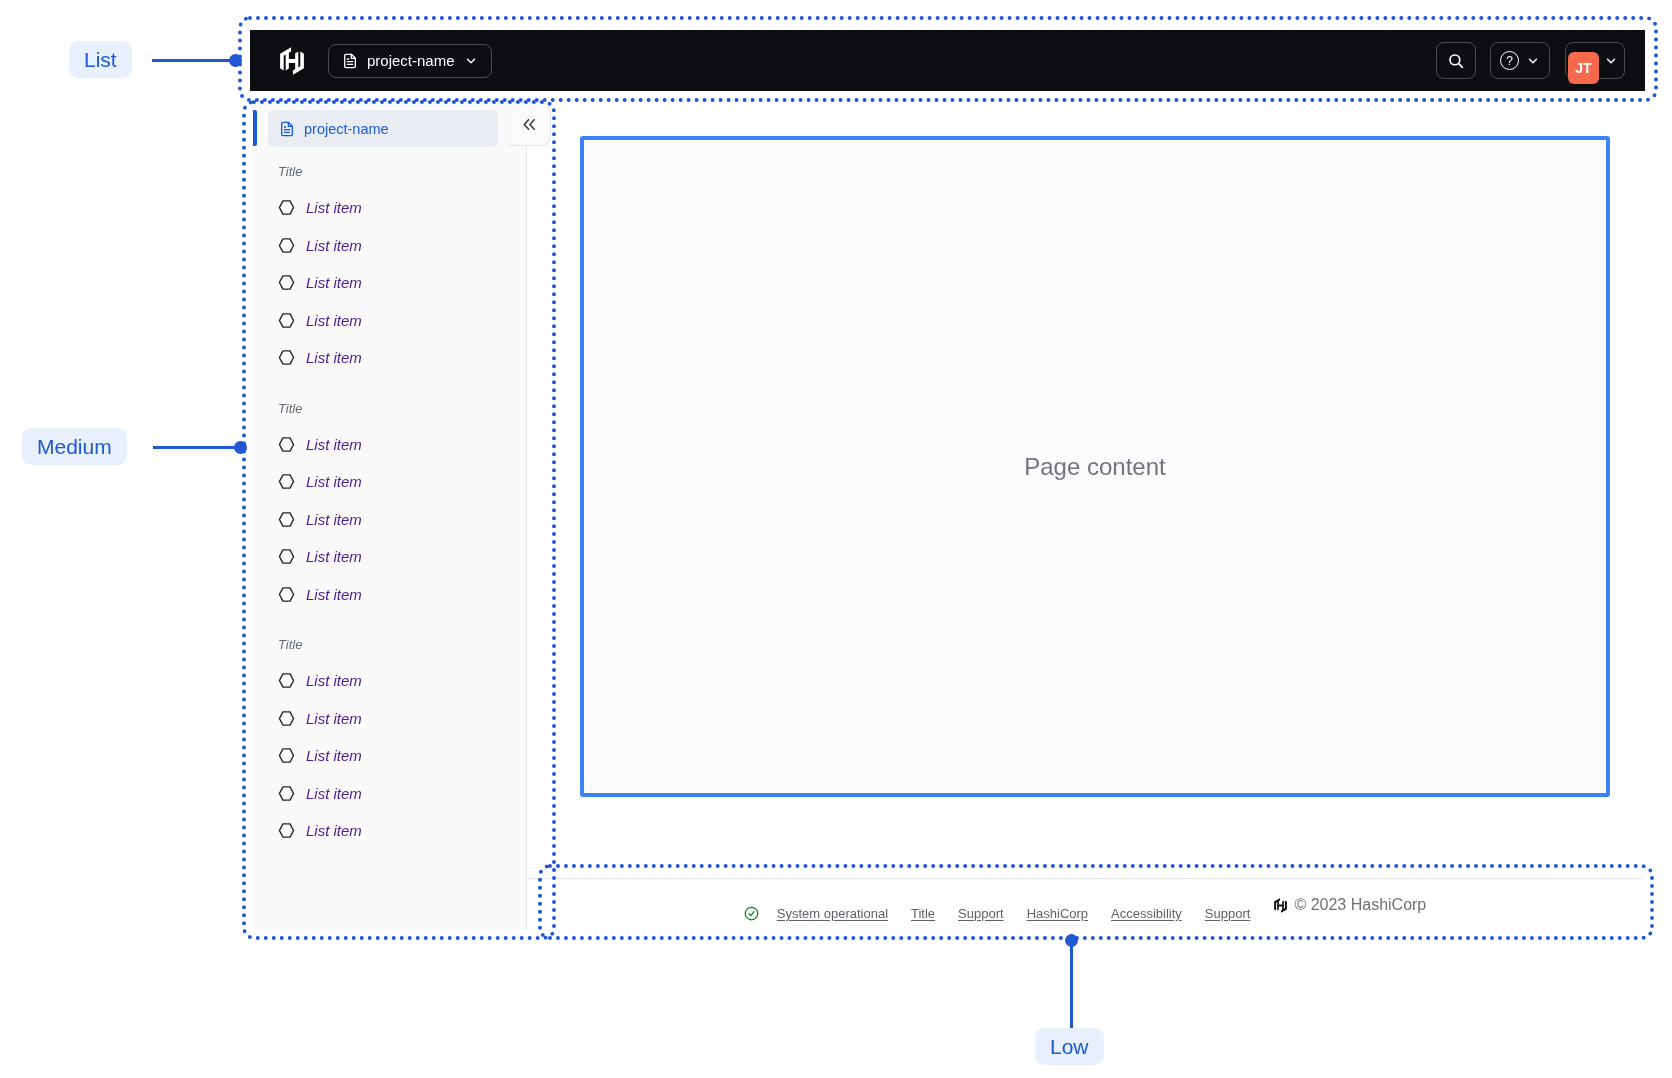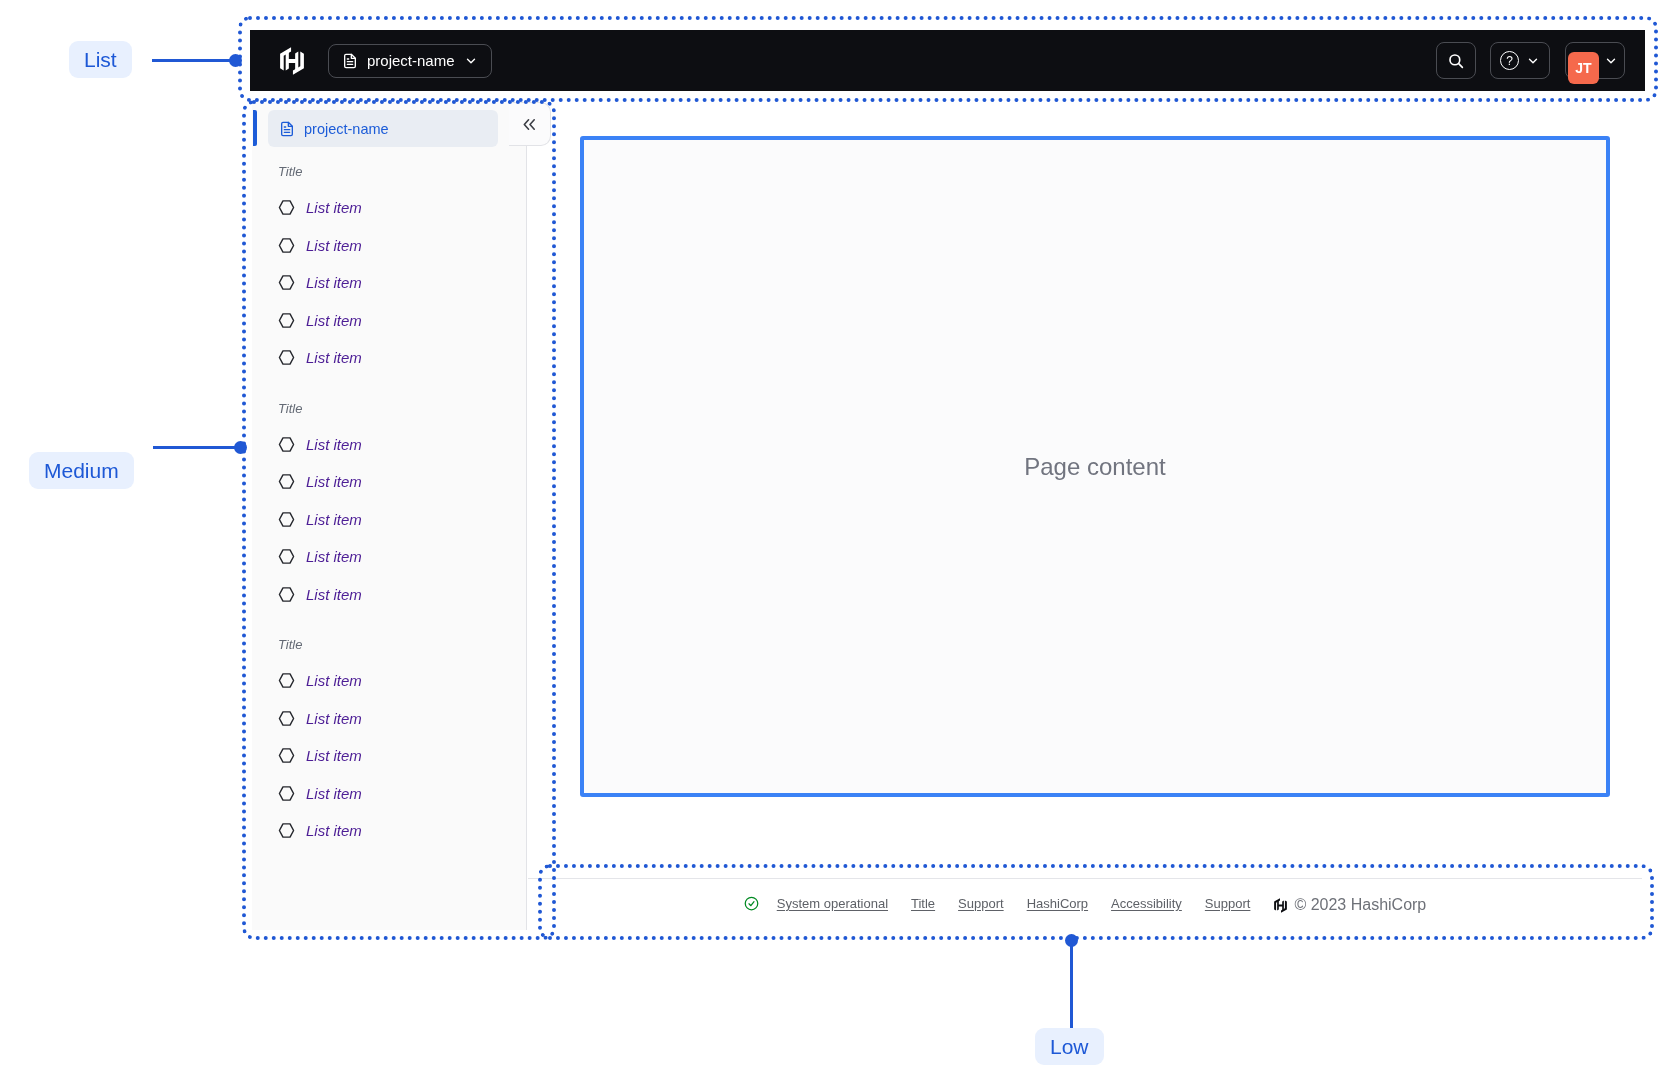--- a/index.html
+++ b/index.html
@@ -7,21 +7,21 @@
     font-family:"Liberation Sans","DejaVu Sans",sans-serif; position:relative; overflow:hidden; }
 
   
   .anno-box { position:absolute; border:4px dotted #2058d4; border-radius:12px; pointer-events:none; }
   #high-box   { left:238px; top:16px;  width:1420px; height:86px; }
   #medium-box { left:242px; top:100px; width:314px;  height:840px; }
   #low-box    { left:538px; top:864px; width:1116px; height:76px; }
   .anno-pill { position:absolute; background:#e8f0fe; color:#1d58d6; font-size:21px;
     font-weight:500; padding:6px 15px; border-radius:9px; line-height:1.2; }
   #high-pill   { left:69px;   top:41px; }
-  #medium-pill { left:29px;   top:428px;margin-top:24px; }
+  #medium-pill { left:22px;   top:428px; }
   #low-pill    { left:1035px; top:1028px; }
   .anno-line-h { position:absolute; height:3px; background:#2058d4; }
   #high-line   { left:152px; top:59px;  width:84px; }
   #medium-line { left:153px; top:446px; width:88px; }
   .anno-line-v { position:absolute; width:3px; background:#2058d4; }
   #low-line    { left:1070px; top:941px; height:87px; }
   .anno-dot { position:absolute; width:13px; height:13px; border-radius:50%; background:#2058d4; }
   #high-dot   { left:229px;  top:54px; }
   #medium-dot { left:234px;  top:441px; }
   #low-dot    { left:1065px; top:934px; }
@@ -65,21 +65,21 @@
   #main-frame { position:absolute; left:580px; top:136px; width:1030px; height:661px;
     background:#fbfbfc; border:4px solid #3b82f6; border-radius:3px;
     display:flex; align-items:center; justify-content:center; }
   #main-placeholder { color:#71747f; font-size:24px; }
 
   
   #footer { position:absolute; left:528px; top:878px; width:1114px; height:60px;
     background:#ffffff; border-top:1px solid #e4e5e9; display:flex; justify-content:center;
     align-items:flex-start; padding-top:17px; gap:23px; font-size:13px; color:#5e6167; }
   .foot-link { display:flex; align-items:center; gap:18px; color:#5e6167;
-    text-decoration:underline; text-underline-offset:2px; cursor:pointer; white-space:nowrap; }
+    text-decoration:underline; text-underline-offset:2px; cursor:pointer; white-space:nowrap;margin-top:10px; }
   #foot-copy { display:flex; align-items:center; gap:6px; color:#6e7178; font-size:16px;
     text-decoration:none; cursor:default; }
   svg { display:block; }
 </style>
 </head>
 <body>
 
 <div id="navbar">
   <span id="nav-logo">
     <svg width="28" height="28" viewBox="0 0 24 24" fill="#ffffff">

